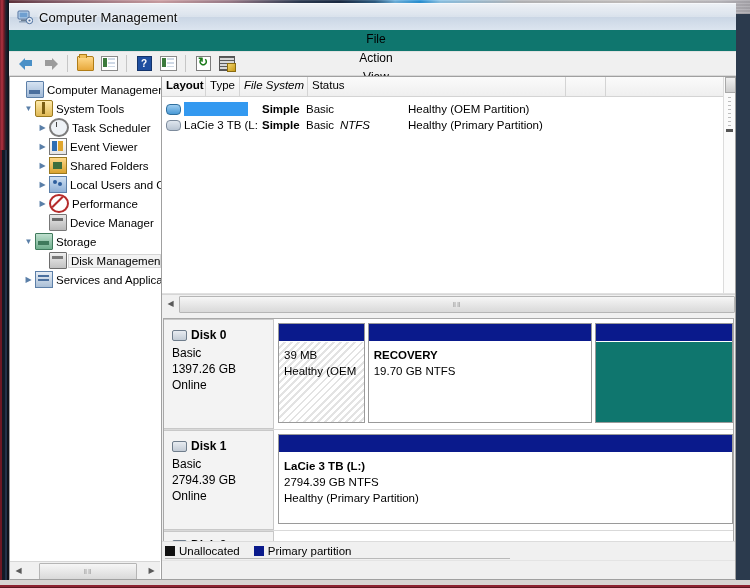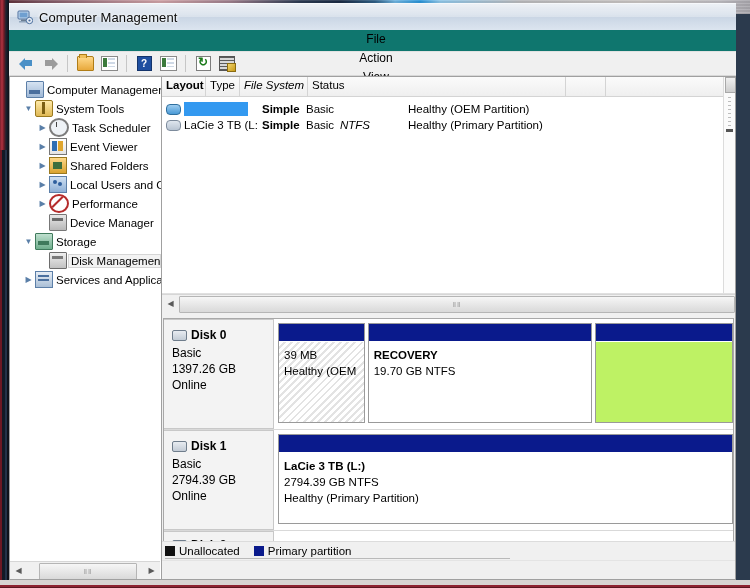--- a/index.html
+++ b/index.html
@@ -429,21 +429,21 @@
   .disk-parts {
     flex: 1;
     padding: 4px 0 6px 4px;
     box-sizing: border-box;
     display: flex;
     gap: 3px;
     overflow: hidden;
   }
   .part {
     border: 1px solid #9a9a9a;
-    background: #bef264;
+    background: #0f766e;
     box-sizing: border-box;
     display: flex;
     flex-direction: column;
     overflow: hidden;
   }
   .part .cap {
     height: 17px;
     background: #0a1a8c;
     border-bottom: 1px solid #fff;
     flex: 0 0 17px;

